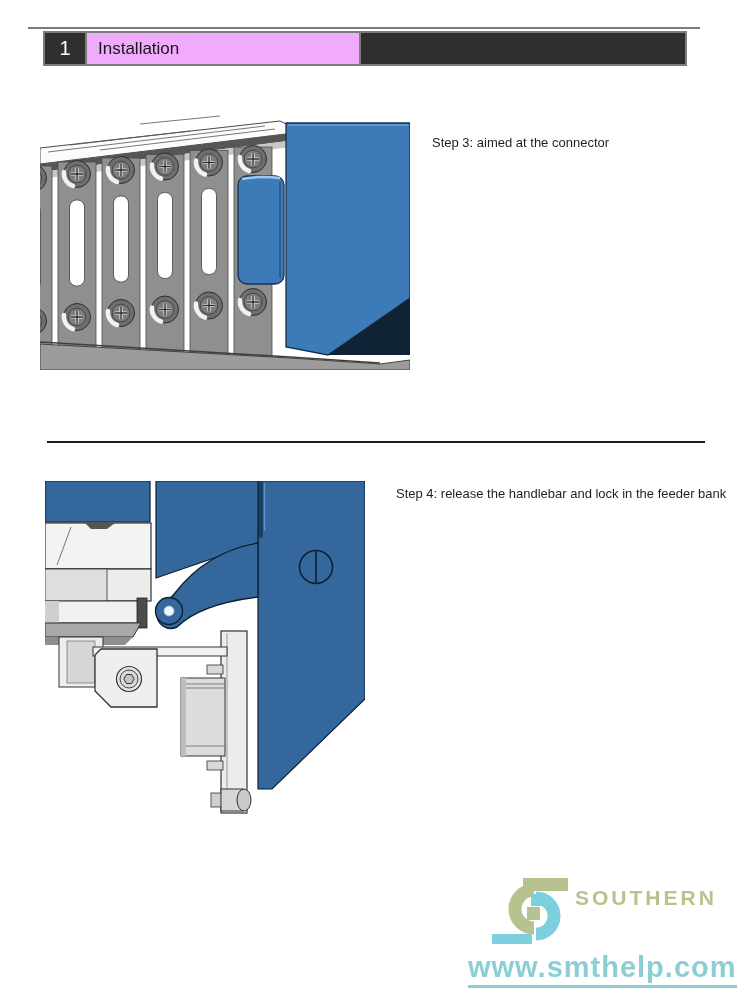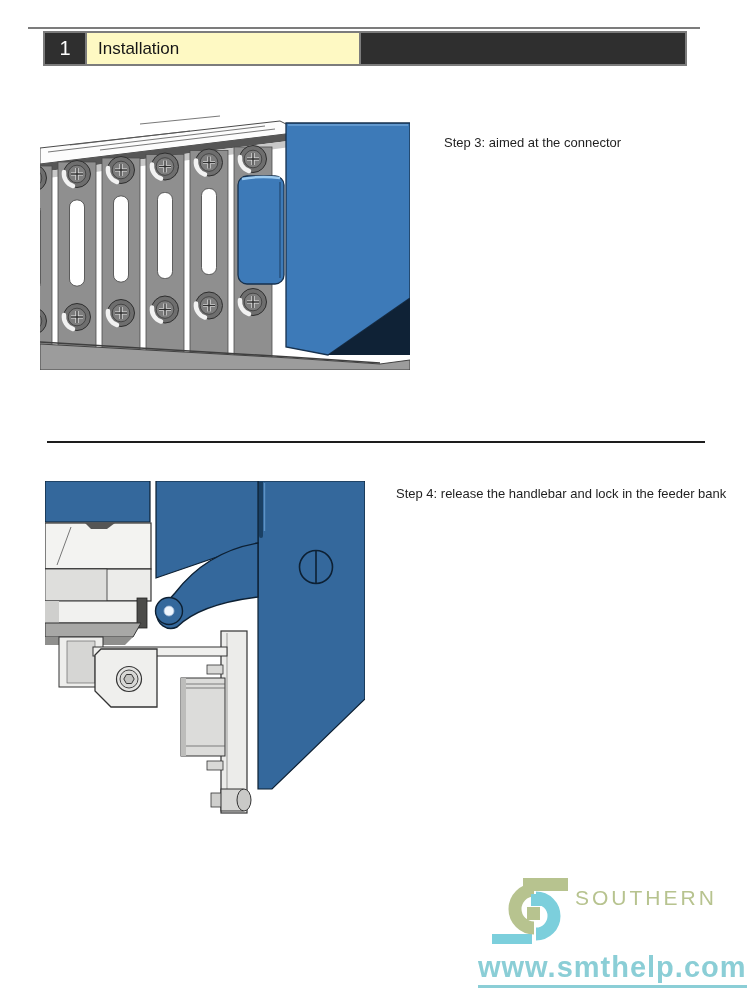--- a/index.html
+++ b/index.html
@@ -6,46 +6,46 @@
   body{font-family:"Liberation Sans","DejaVu Sans",sans-serif;}
   #page{position:relative;width:755px;height:998px;background:#ffffff;overflow:hidden;}
 
   
   .top-rule{position:absolute;left:28px;top:27px;width:672px;height:2px;background:var(--header-border);}
   .header{position:absolute;left:43px;top:31px;width:644px;height:35px;display:flex;
           border:2px solid var(--header-border);box-sizing:border-box;background:#ffffff;}
   .hdr-num{width:42px;background:var(--header-bar);color:#ffffff;display:flex;align-items:center;justify-content:center;
            font-size:20px;border-right:2px solid var(--header-border);box-sizing:border-box;}
   .hdr-title{width:274px;display:flex;align-items:center;padding-left:11px;box-sizing:border-box;
-             font-size:17px;color:#161616;background:#fef9c3;border-right:2px solid var(--header-border);}
+             font-size:17px;color:#161616;background:#f0abfc;border-right:2px solid var(--header-border);}
   .hdr-bar{flex:1;background:var(--header-bar);}
 
   
   .caption{position:absolute;font-size:13px;color:#1f1f1f;white-space:nowrap;}
-  #caption-step3{left:444px;top:135px;}
+  #caption-step3{left:432px;top:135px;}
   #caption-step4{left:396px;top:486px;}
   .mid-rule{position:absolute;left:47px;top:441px;width:658px;height:2px;background:var(--rule);}
 
   
   .fig{position:absolute;}
   #fig-step3{left:40px;top:112px;width:370px;height:258px;}
   #fig-step4{left:45px;top:481px;width:320px;height:335px;}
   svg{display:block;}
   .blue1{fill:var(--feeder-blue);}
   .blue2{fill:var(--feeder-blue-dark);}
   .navy{fill:var(--feeder-navy);}
 
   
   #logo-mark{position:absolute;left:490px;top:878px;width:78px;height:66px;}
   .lg-green{fill:var(--brand-green);}
   .lg-cyan{fill:var(--brand-cyan);}
-  #brand-text{position:absolute;left:575px;top:886px;line-height:23px;font-weight:normal;}
+  #brand-text{position:absolute;left:575px;top:886px;line-height:23px;font-weight:bold;}
   #brand-line1{font-size:21px;letter-spacing:3px;color:var(--brand-green);}
   #brand-line2{font-size:21px;letter-spacing:2.2px;color:var(--brand-cyan);}
-  #website{position:absolute;left:478px;top:951px;font-size:29px;font-weight:bold;letter-spacing:1px;
+  #website{position:absolute;left:468px;top:951px;font-size:29px;font-weight:bold;letter-spacing:1px;
            color:var(--website-teal);text-decoration:none;border-bottom:3px solid var(--website-teal);padding-bottom:1px;}
 </style>
 </head>
 <body>
 
 <div id="page">
 
   <div class="top-rule"></div>
   <div class="header">
     <div class="hdr-num">1</div>

